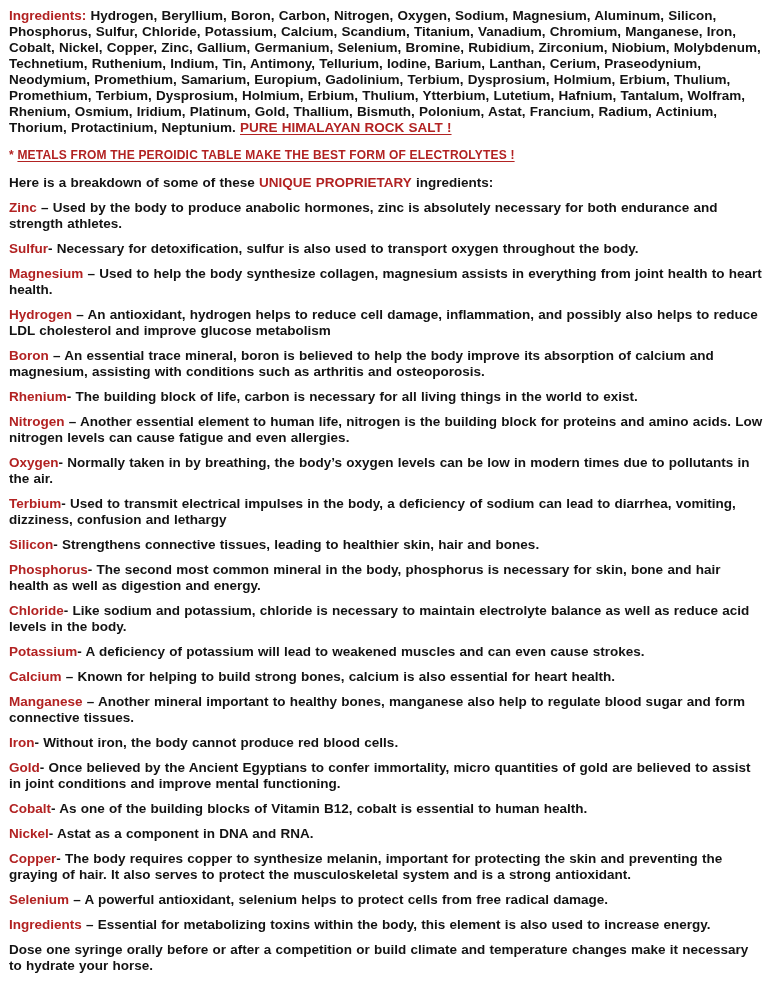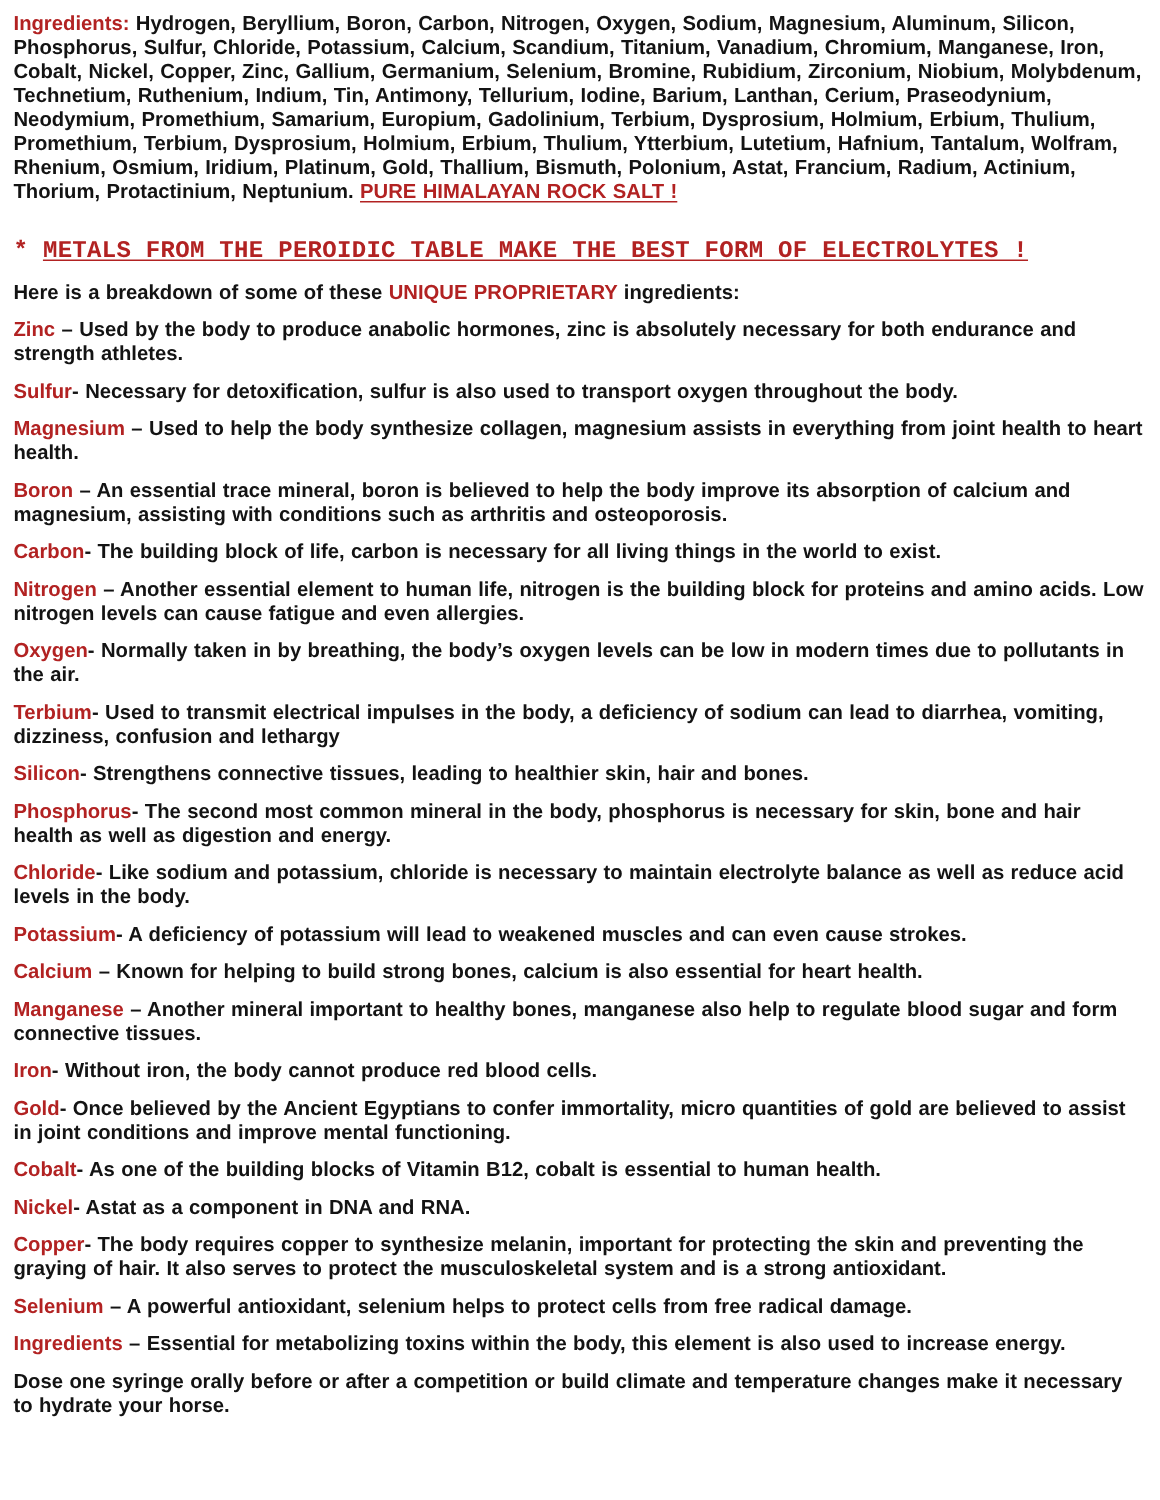--- a/index.html
+++ b/index.html
@@ -18,25 +18,24 @@
     margin-bottom: 9px;
     word-spacing: 0.5px;
   }
   .red { color: #B22222; }
   .underline {
     text-decoration: underline;
     text-underline-offset: 2px;
   }
   .sep { white-space: pre-wrap; }
   .headline {
-    font-size: 16px;
+    font-size: 12px;
     line-height: 19px;
-    margin: 22px 0 10px 0;
+    margin: 10px 0 10px 0;
     letter-spacing: 0.2px;
-    font-family: Liberation Mono, monospace;
   }
 </style>
 </head>
 <body>
 
 <div class="page">
 
   <p class="para">
     <span class="red">Ingredients:</span>
     <span>Hydrogen, Beryllium, Boron, Carbon, Nitrogen, Oxygen, Sodium, Magnesium, Aluminum, Silicon, Phosphorus, Sulfur, Chloride, Potassium, Calcium, Scandium, Titanium, Vanadium, Chromium, Manganese, Iron, Cobalt, Nickel, Copper, Zinc, Gallium, Germanium, Selenium, Bromine, Rubidium, Zirconium, Niobium, Molybdenum, Technetium, Ruthenium, Indium, Tin, Antimony, Tellurium, Iodine, Barium, Lanthan, Cerium, Praseodynium, Neodymium, Promethium, Samarium, Europium, Gadolinium, Terbium, Dysprosium, Holmium, Erbium, Thulium, Promethium, Terbium, Dysprosium, Holmium, Erbium, Thulium, Ytterbium, Lutetium, Hafnium, Tantalum, Wolfram, Rhenium, Osmium, Iridium, Platinum, Gold, Thallium, Bismuth, Polonium, Astat, Francium, Radium, Actinium, Thorium, Protactinium, Neptunium.</span>
@@ -55,24 +54,25 @@
   </p>
 
   <div id="elements-container">
     <p class="para element-paragraph"><span class="red">Zinc</span><span class="sep"> – </span><span>Used by the body to produce anabolic hormones, zinc is absolutely necessary for both endurance and strength athletes.</span></p>
 
     <p class="para element-paragraph"><span class="red">Sulfur</span><span class="sep">- </span><span>Necessary for detoxification, sulfur is also used to transport oxygen throughout the body.</span></p>
 
     <p class="para element-paragraph"><span class="red">Magnesium</span><span class="sep"> – </span><span>Used to help the body synthesize collagen, magnesium assists in everything from joint health to heart health.</span></p>
 
 
+    <p class="para element-paragraph"><span class="red">Hydrogen</span><span class="sep"> – </span><span>An antioxidant, hydrogen helps to reduce cell damage, inflammation, and possibly also helps to reduce LDL cholesterol and improve glucose metabolism</span></p>
 
     <p class="para element-paragraph"><span class="red">Boron</span><span class="sep"> – </span><span>An essential trace mineral, boron is believed to help the body improve its absorption of calcium and magnesium, assisting with conditions such as arthritis and osteoporosis.</span></p>
 
-    <p class="para element-paragraph"><span class="red">Carbon</span><span class="sep">- </span><span>The building block of life, carbon is necessary for all living things in the world to exist.</span></p>
+    <p class="para element-paragraph"><span class="red">Rhenium</span><span class="sep">- </span><span>The building block of life, carbon is necessary for all living things in the world to exist.</span></p>
 
     <p class="para element-paragraph"><span class="red">Nitrogen</span><span class="sep"> – </span><span>Another essential element to human life, nitrogen is the building block for proteins and amino acids. Low nitrogen levels can cause fatigue and even allergies.</span></p>
 
     <p class="para element-paragraph"><span class="red">Oxygen</span><span class="sep">- </span><span>Normally taken in by breathing, the body’s oxygen levels can be low in modern times due to pollutants in the air.</span></p>
 
     <p class="para element-paragraph"><span class="red">Terbium</span><span class="sep">- </span><span>Used to transmit electrical impulses in the body, a deficiency of sodium can lead to diarrhea, vomiting, dizziness, confusion and lethargy</span></p>
 
     <p class="para element-paragraph"><span class="red">Silicon</span><span class="sep">- </span><span>Strengthens connective tissues, leading to healthier skin, hair and bones.</span></p>
 
     <p class="para element-paragraph"><span class="red">Phosphorus</span><span class="sep">- </span><span>The second most common mineral in the body, phosphorus is necessary for skin, bone and hair health as well as digestion and energy.</span></p>

